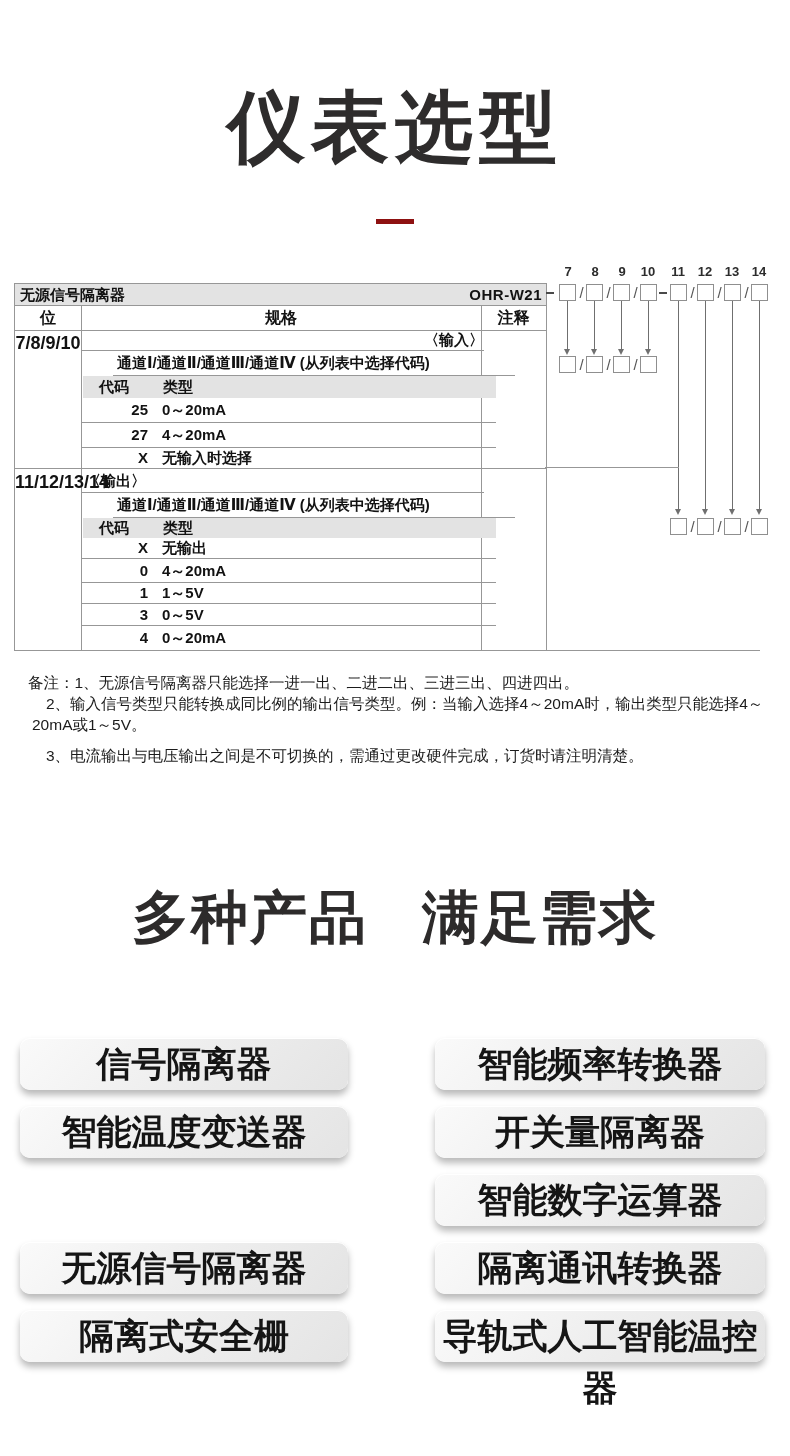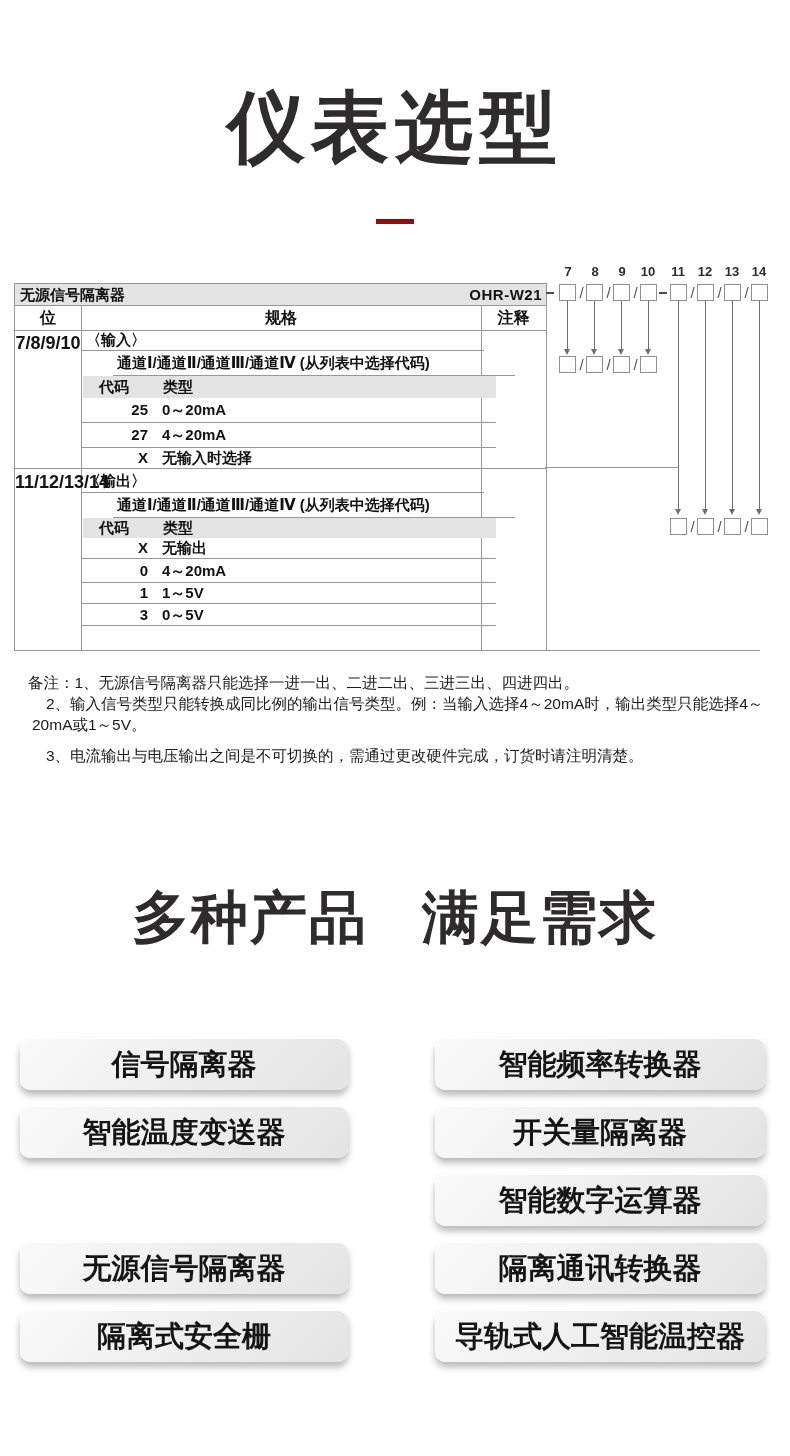--- a/index.html
+++ b/index.html
@@ -57,21 +57,21 @@
   
   .h2{
     position:absolute;top:880px;left:0;width:790px;text-align:center;margin:0;
     font-size:57px;font-weight:900;color:#2d2b2b;letter-spacing:2px;
   }
   .h2 .gap{display:inline-block;width:54px;}
   .pbtn{
     position:absolute;height:52px;border-radius:10px;
     background:linear-gradient(135deg,#fafafa 0%,#ededed 55%,#e4e4e4 100%);
     box-shadow:0 5px 7px rgba(0,0,0,0.28), inset 0 1px 0 #ffffff;
-    text-align:center;line-height:52px;font-size:29px;font-weight:bold;color:#151515;
+    text-align:center;line-height:52px;font-size:35px;font-weight:bold;color:#151515;
     cursor:pointer;
   }
   .pbtn.l{left:20px;width:328px;}
   .pbtn.r{left:435px;width:330px;}
 </style>
 </head>
 <body>
 
 <div class="page">
 
@@ -85,21 +85,21 @@
     </div>
     <div class="chrow">
       <span style="left:0;width:66px;">位</span>
       <span style="left:66px;width:400px;">规格</span>
       <span style="left:466px;width:65px;">注释</span>
     </div>
     <div class="vline-t" style="left:66px;"></div>
     <div class="vline-t" style="left:466px;"></div>
 
     <div class="poscell" style="top:49px;">7/8/9/10</div>
-    <div class="row bb grouplbl" style="top:46px;height:20px;line-height:20px;">〈输入〉</div>
+    <div class="row bb grouplbl" style="top:46px;height:20px;line-height:20px;text-align:right;">〈输入〉</div>
     <div class="row bb chan" style="top:67px;height:24px;line-height:24px;">通道Ⅰ/通道Ⅱ/通道Ⅲ/通道Ⅳ (从列表中选择代码)</div>
     <div class="band subrow" style="top:92px;height:22px;line-height:22px;">
       <span class="codeh">代码</span><span class="typeh">类型</span>
     </div>
     <div class="row bb subrow" style="top:114px;height:24px;line-height:24px;">
       <span class="codev">25</span><span class="typev">0～20mA</span>
     </div>
     <div class="row bb subrow" style="top:139px;height:24px;line-height:24px;">
       <span class="codev">27</span><span class="typev">4～20mA</span>
     </div>
@@ -119,20 +119,23 @@
       <span class="codev">X</span><span class="typev">无输出</span>
     </div>
     <div class="row bb subrow" style="top:275px;height:23px;line-height:23px;">
       <span class="codev">0</span><span class="typev">4～20mA</span>
     </div>
     <div class="row bb subrow" style="top:299px;height:20px;line-height:20px;">
       <span class="codev">1</span><span class="typev">1～5V</span>
     </div>
     <div class="row bb subrow" style="top:320px;height:21px;line-height:21px;">
       <span class="codev">3</span><span class="typev">0～5V</span>
+    </div>
+    <div class="row subrow" style="top:342px;height:24px;line-height:24px;">
+      <span class="codev">4</span><span class="typev">0～20mA</span>
     </div>
   </div>
 
   <span class="dg-digit" style="left:558px;top:264px;">7</span>
   <span class="dg-digit" style="left:585px;top:264px;">8</span>
   <span class="dg-digit" style="left:612px;top:264px;">9</span>
   <span class="dg-digit" style="left:638px;top:264px;">10</span>
   <span class="dg-digit" style="left:668px;top:264px;">11</span>
   <span class="dg-digit" style="left:695px;top:264px;">12</span>
   <span class="dg-digit" style="left:722px;top:264px;">13</span>

